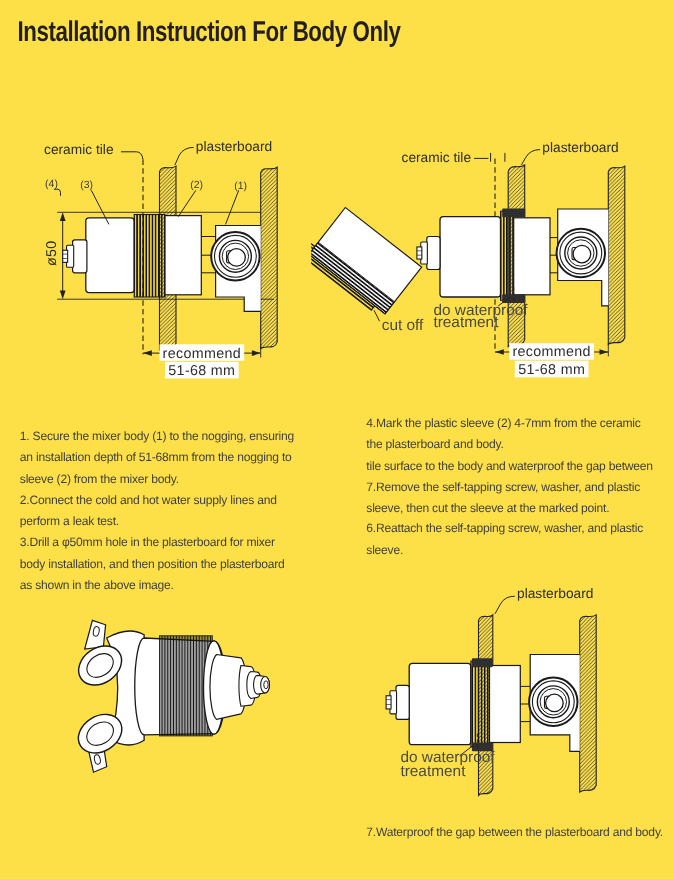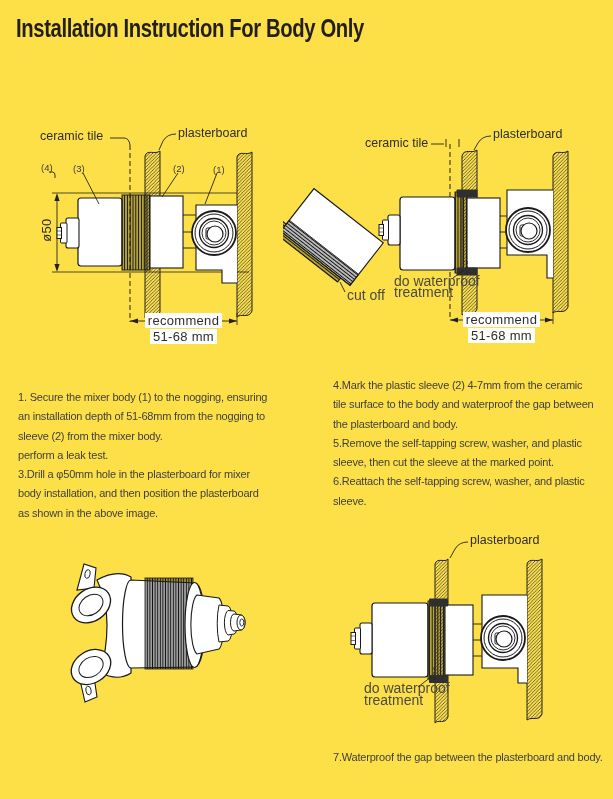--- a/index.html
+++ b/index.html
@@ -202,31 +202,32 @@
     <div class="lab-sm" style="left:111px; top:154px;">do waterproof</div>
     <div class="lab-sm" style="left:111px; top:165px;">treatment</div>
     <div class="lab-dim dim-center" style="left:167px; top:193px; width:103px;"><span>recommend</span></div>
     <div class="lab-dim dim-center" style="left:167px; top:209px; width:103px;"><span>51-68 mm</span></div>
   </div>
 
   <div class="col" style="left:18px; top:388px; width:305px;">
     <div class="tline">1. Secure the mixer body (1) to the nogging, ensuring</div>
     <div class="tline">an installation depth of 51-68mm from the nogging to</div>
     <div class="tline">sleeve (2) from the mixer body.</div>
+    <div class="tline">2.Connect the cold and hot water supply lines and</div>
     <div class="tline">perform a leak test.</div>
     <div class="tline">3.Drill a φ50mm hole in the plasterboard for mixer</div>
     <div class="tline">body installation, and then position the plasterboard</div>
     <div class="tline">as shown in the above image.</div>
   </div>
 
   <div class="col" style="left:333px; top:376px; width:280px;">
     <div class="tline">4.Mark the plastic sleeve (2) 4-7mm from the ceramic</div>
+    <div class="tline">the plasterboard and body.</div>
     <div class="tline">tile surface to the body and waterproof the gap between</div>
-    <div class="tline">the plasterboard and body.</div>
-    <div class="tline">5.Remove the self-tapping screw, washer, and plastic</div>
+    <div class="tline">7.Remove the self-tapping screw, washer, and plastic</div>
     <div class="tline">sleeve, then cut the sleeve at the marked point.</div>
     <div class="tline">6.Reattach the self-tapping screw, washer, and plastic</div>
     <div class="tline">sleeve.</div>
   </div>
 
   <div class="fig" style="left:55px; top:555px; width:220px; height:160px;">
     <svg width="220" height="160" viewBox="0 0 220 160">
       <defs>
         <pattern id="ribsC" patternUnits="userSpaceOnUse" width="2.6" height="4">
           <line x1="1.3" y1="0" x2="1.3" y2="4" stroke="#141414" stroke-width="1.6"></line>

